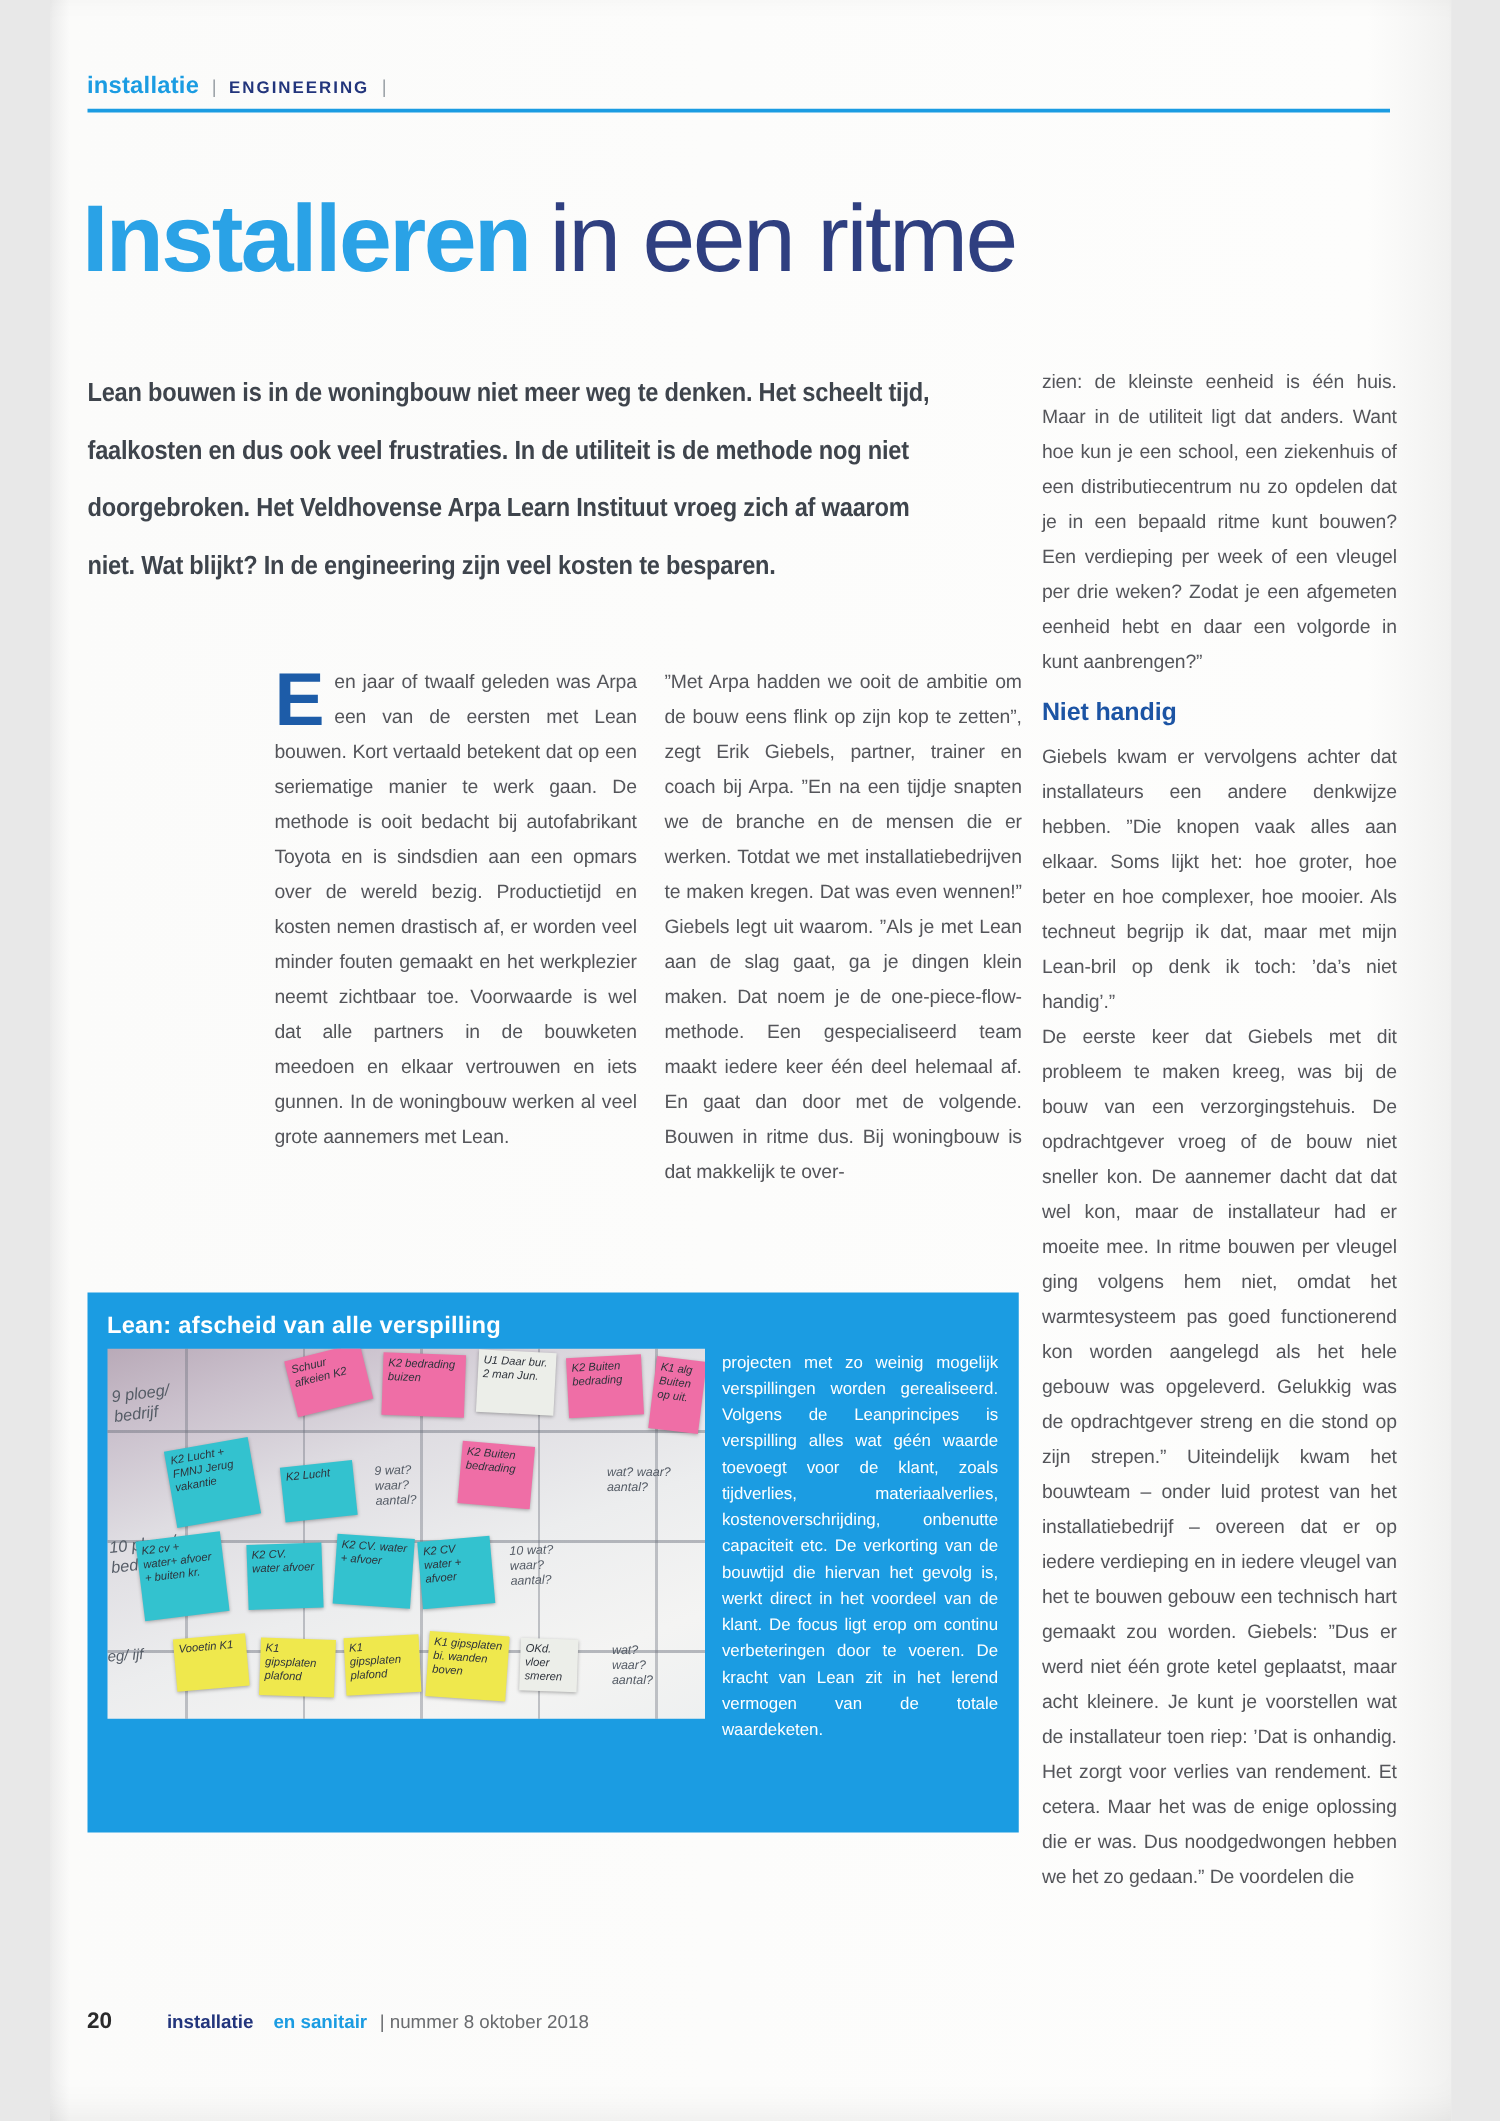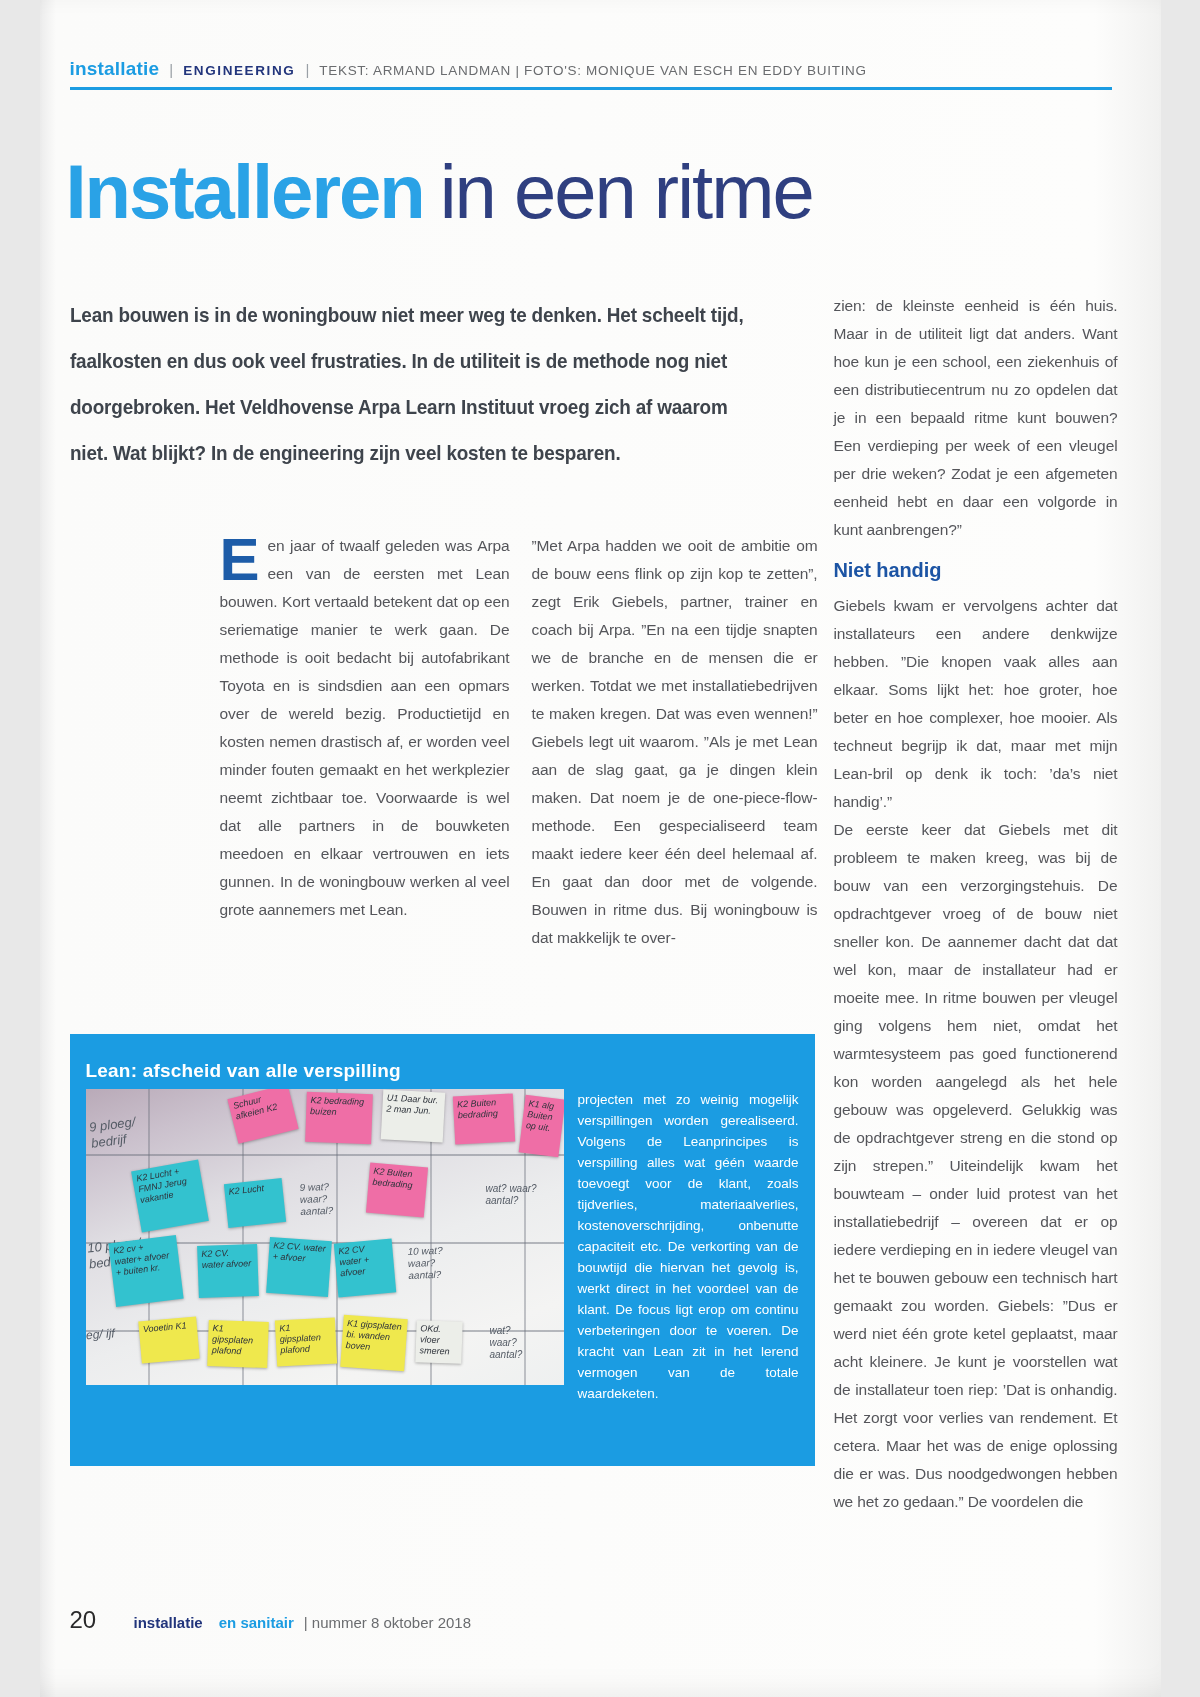--- a/index.html
+++ b/index.html
@@ -27,53 +27,52 @@
   
   .body-text{font-size:15.5px;line-height:28px;color:var(--body-gray);text-align:justify;letter-spacing:-.1px;}
   .col1{position:absolute;left:180px;top:532px;width:290px;}
   .col2{position:absolute;left:492px;top:532px;width:286px;}
   .col3{position:absolute;left:794px;top:292px;width:284px;}
   .dropcap{float:left;font-size:60px;line-height:50px;font-weight:700;color:var(--dropcap-blue);margin:3px 8px 0 0;}
   .subhead{font-size:20px;font-weight:700;color:var(--royal-blue);margin:12px 0 8px;text-align:left;}
   .col3 .para{margin:0;}
   
   .infobox{position:absolute;left:30px;top:1034px;width:745px;height:432px;background:var(--box-bg);
-    box-sizing:border-box;padding:24px 16px 14px;color:#fff;overflow:hidden;}
+    box-sizing:border-box;padding:14px 16px 14px;color:#fff;overflow:hidden;}
   .box-heading{font-size:19px;font-weight:700;margin:2px 0 7px;letter-spacing:.2px;}
   .box-intro{font-size:15px;line-height:26px;text-align:justify;}
   .box-flex{display:flex;gap:14px;margin-top:5px;align-items:flex-start;}
   .box-body{flex:1;font-size:13.5px;line-height:21px;text-align:justify;}
   
   .photo{position:relative;width:478px;height:296px;overflow:hidden;flex:none;
     background:linear-gradient(160deg,#b9aab8 0%,#cac0cc 14%,#dfdde2 34%,#ecedee 58%,#f4f4f3 82%,#eef0f0 100%);}
   .board-grid{position:absolute;inset:-24px;transform:rotate(-2deg);
     background:
       repeating-linear-gradient(2deg, transparent 0 86px, rgba(105,110,122,.45) 86px 88px),
       repeating-linear-gradient(92deg, transparent 0 92px, rgba(105,110,122,.38) 92px 94px);}
   .note{position:absolute;padding:3px 4px;box-sizing:border-box;font-size:9px;line-height:1.2;
     font-style:italic;color:#2e333b;box-shadow:0 1px 3px rgba(0,0,0,.30);overflow:hidden;}
   .cell-label{position:absolute;font-size:10px;line-height:1.2;font-style:italic;color:#555c66;}
   
   .footer{position:absolute;left:30px;top:1606px;display:flex;align-items:baseline;white-space:nowrap;}
-  .page-num{font-size:24px;font-weight:400;color:#2a2a2b;width:64px;}
+  .page-num{font-size:18px;font-weight:700;color:#2a2a2b;width:64px;}
   .foot-navy{font-size:15px;font-weight:700;color:var(--navy);}
   .foot-blue{font-size:15px;font-weight:700;color:var(--accent-blue);margin-left:16px;}
   .foot-issue{font-size:15px;color:#6a6c6f;margin-left:10px;}
 </style>
 </head>
 <body>
 
 <div class="page">
 
   <div class="header">
     <span class="brand">installatie</span>
     <span class="hdr-sep">|</span>
     <span class="section">ENGINEERING</span>
     <span class="hdr-sep">|</span>
-    <span class="credits">TEKST: ARMAND LANDMAN | FOTO'S: MONIQUE VAN ESCH EN EDDY BUITING</span>
   </div>
   <div class="rule"></div>
 
   <div class="title">
     <span class="t1">Installeren</span><span class="t2">in een ritme</span>
   </div>
 
   <div class="intro">
       <div class="intro-line">Lean bouwen is in de woningbouw niet meer weg te denken. Het scheelt tijd,</div>
       <div class="intro-line">faalkosten en dus ook veel frustraties. In de utiliteit is de methode nog niet</div>

